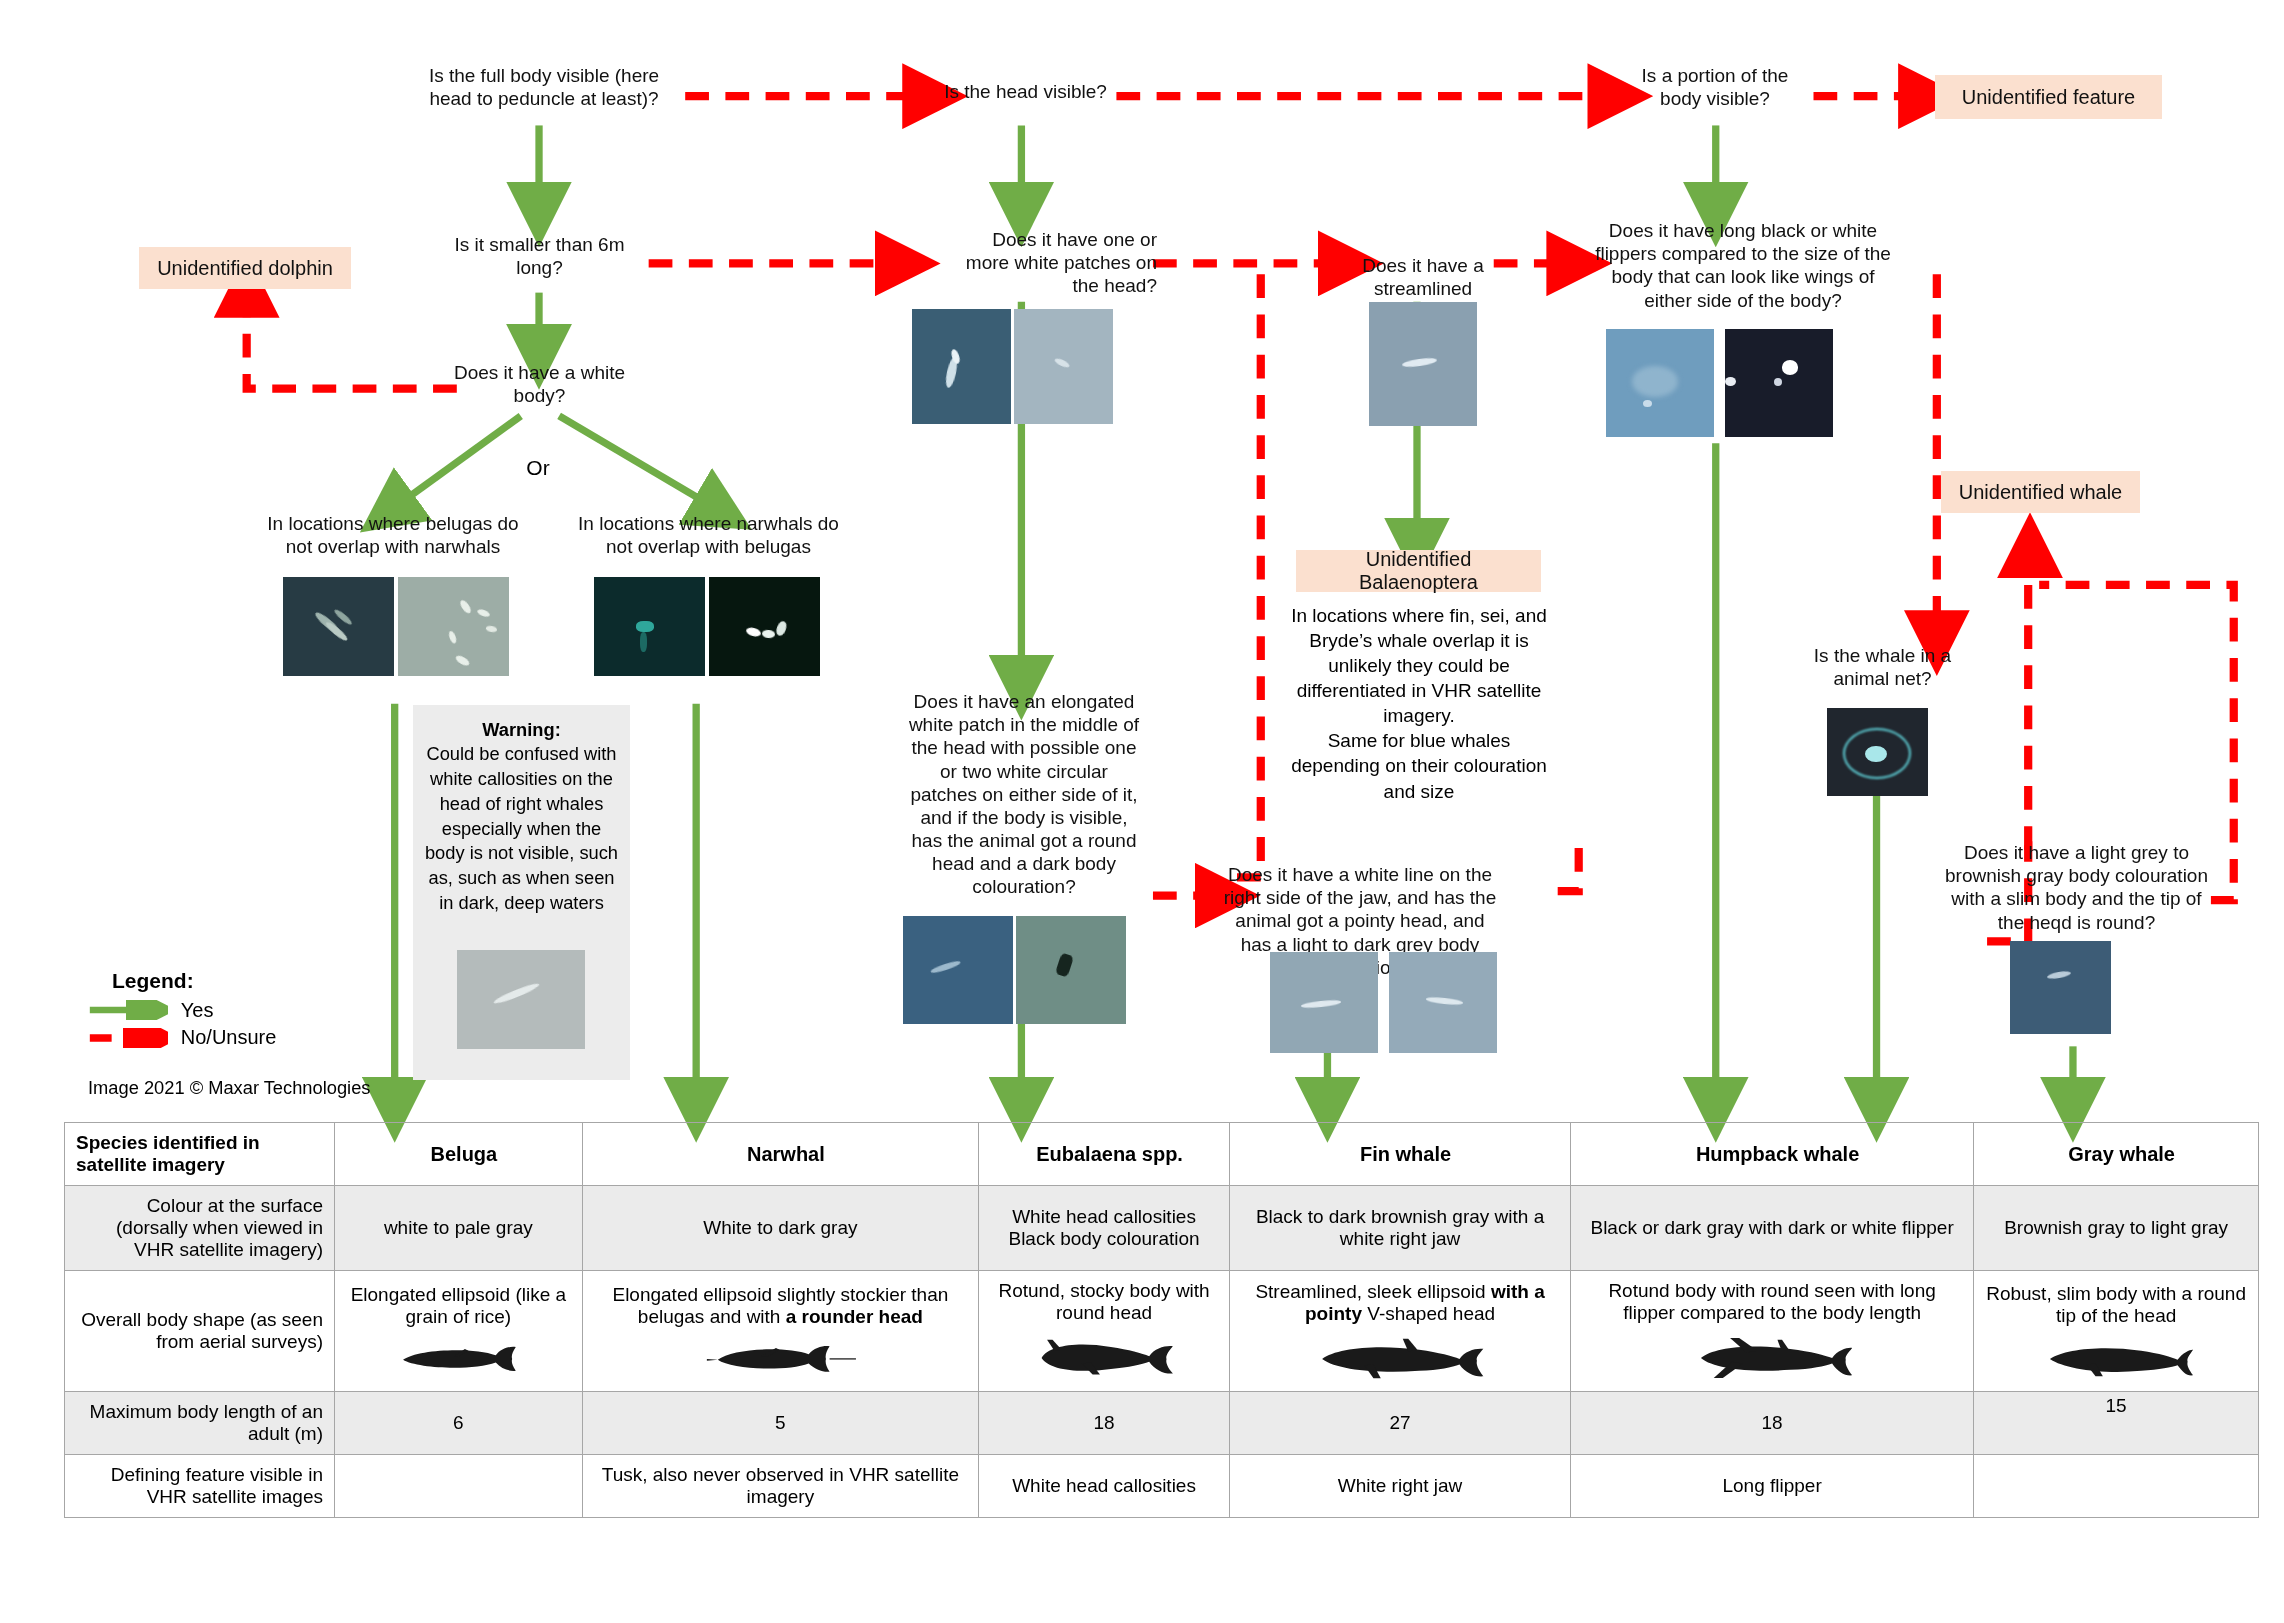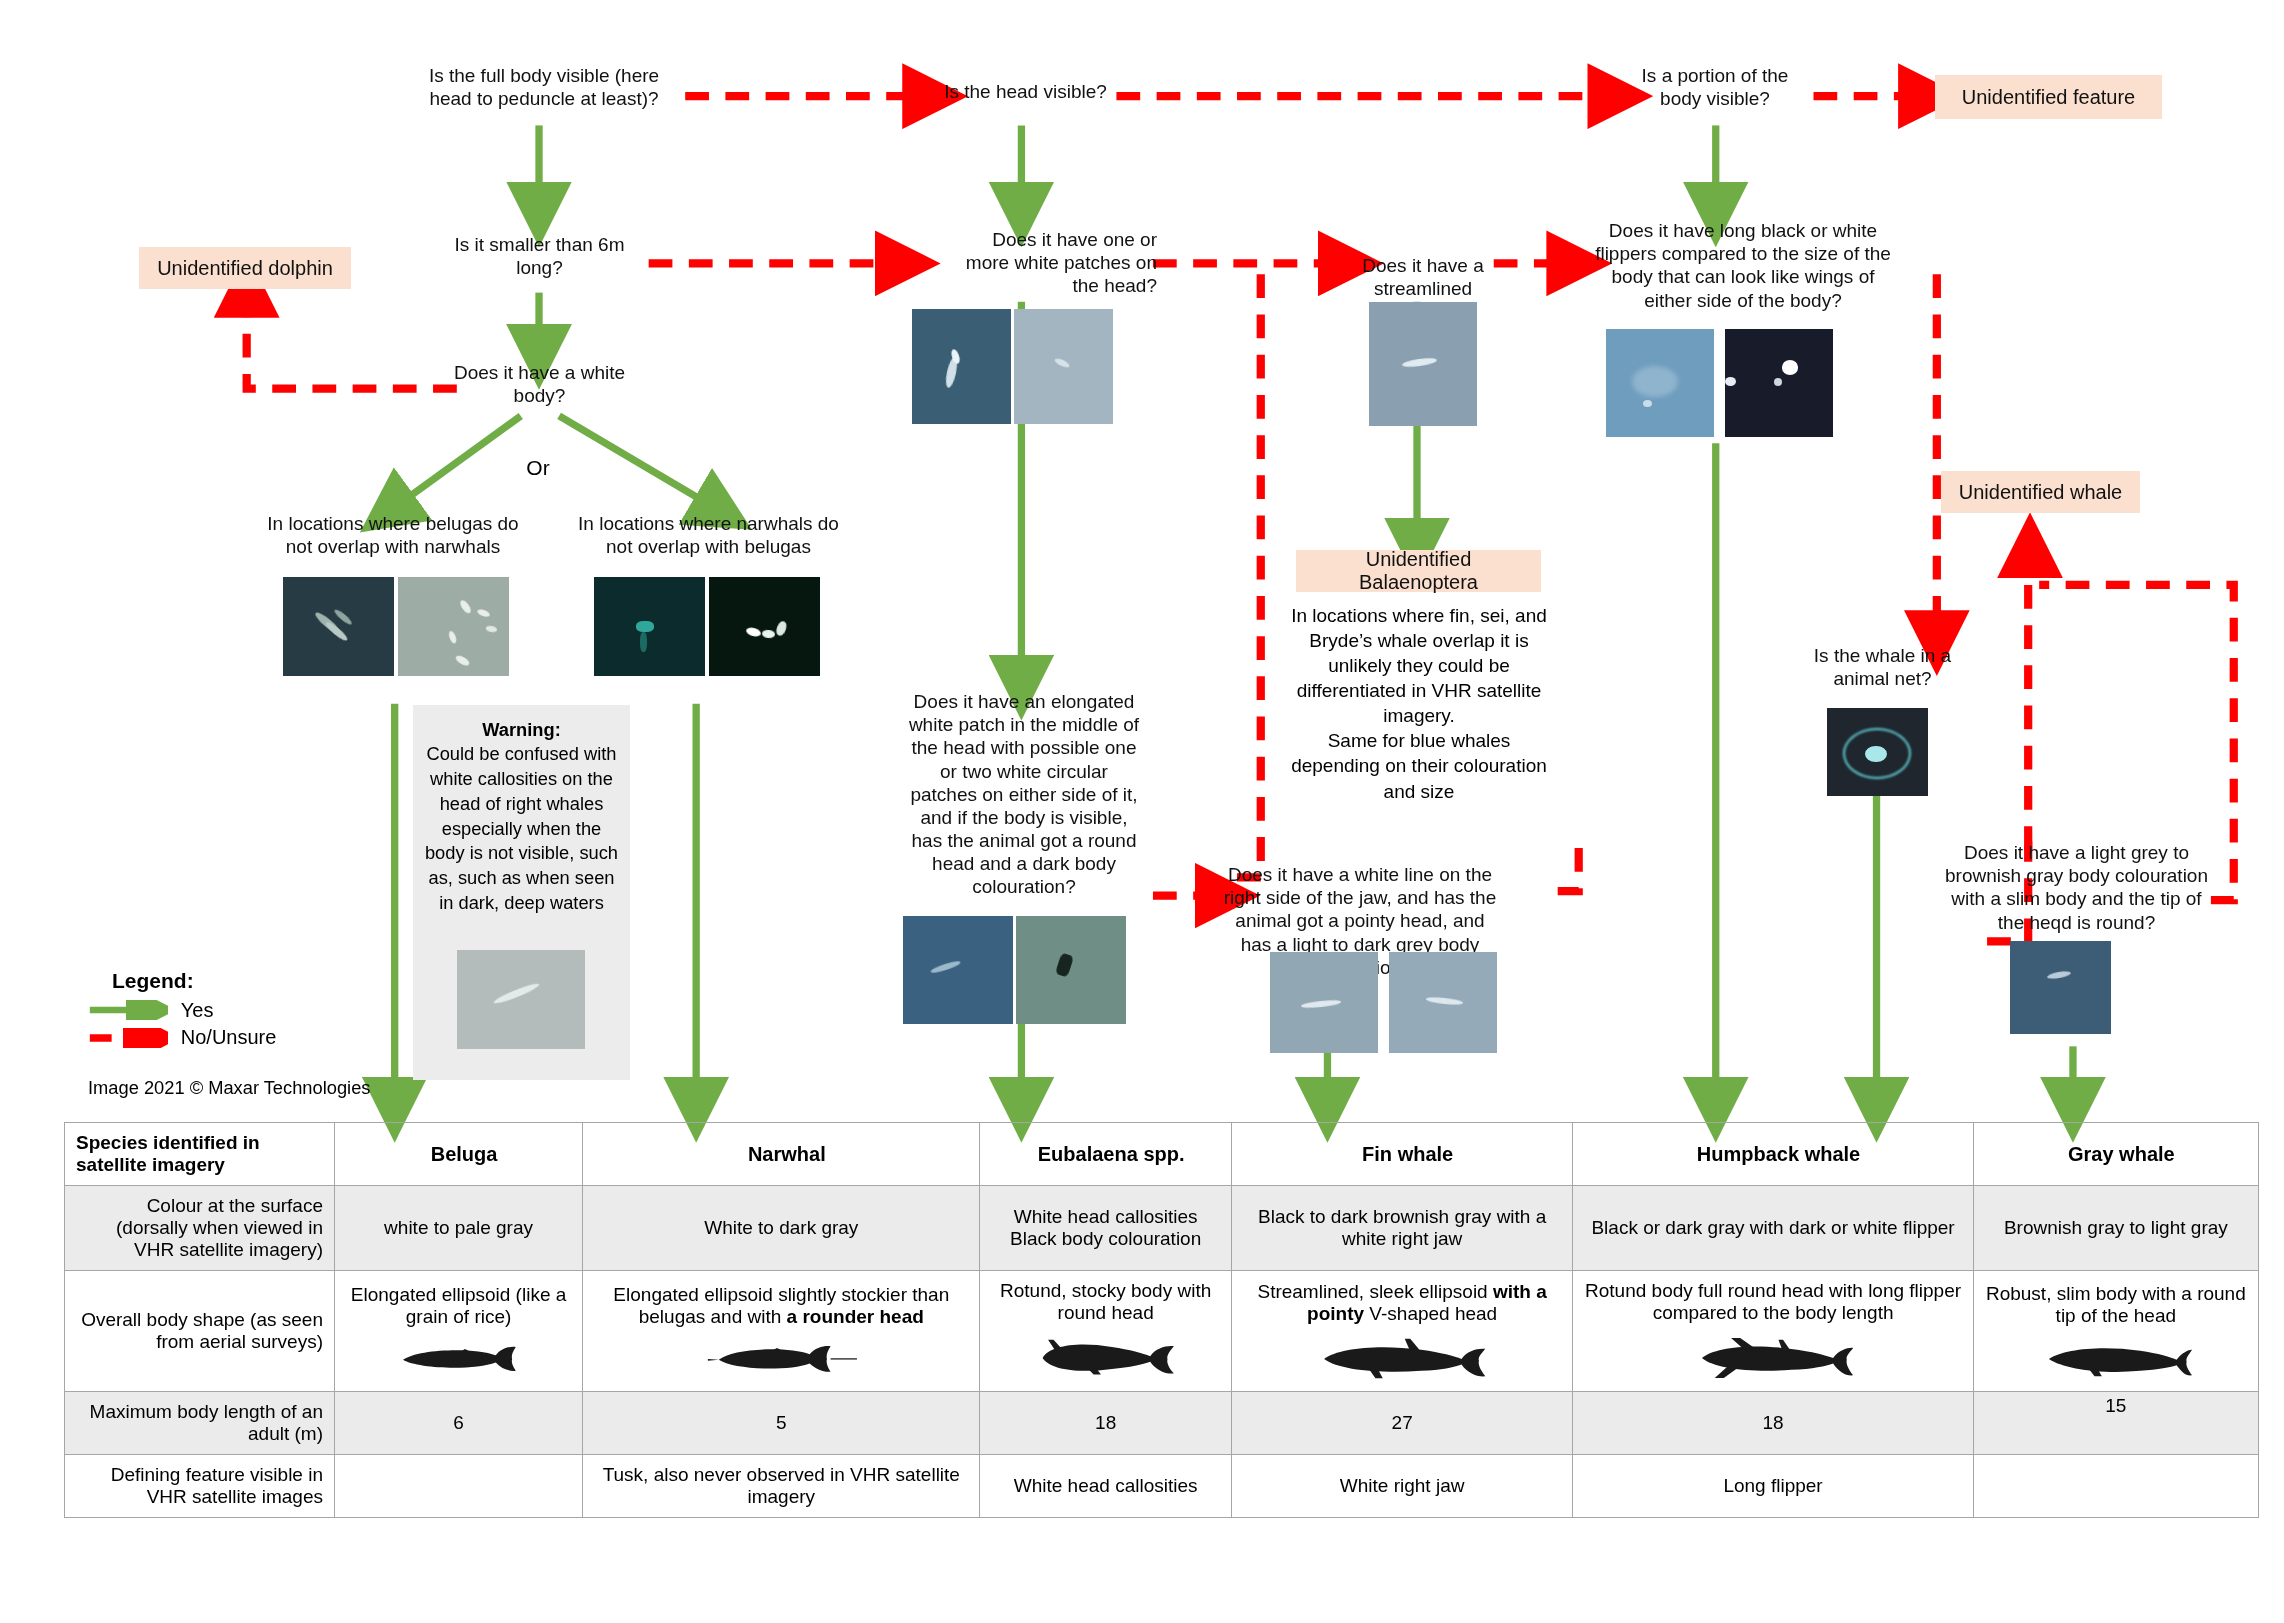--- a/index.html
+++ b/index.html
@@ -367,21 +367,21 @@
       </td>
       <td class="shape-cell">
         <span>Streamlined, sleek ellipsoid <span class="b">with a pointy</span> V-shaped head</span>
         <svg class="silh" width="174" height="46" viewBox="0 0 190 50">
           <path d="M10,26 C26,14 70,10 116,16 C138,19 152,23 160,26 C166,17 178,14 186,15 C180,22 178,25 179,28 C178,32 180,37 186,45 C177,46 166,41 160,32 C152,35 138,38 116,39 C70,42 26,38 10,26 Z" fill="#1a1a1a"></path>
           <path d="M56,33 L66,47 L74,47 L66,32 Z" fill="#1a1a1a"></path>
           <path d="M104,18 L98,4 L104,4 L114,16 Z" fill="#1a1a1a"></path>
         </svg>
       </td>
       <td class="shape-cell">
-        <span>Rotund body full round head with long flipper compared to the body length</span>
+        <span>Rotund body with round seen with long flipper compared to the body length</span>
         <svg class="silh" width="164" height="48" viewBox="0 0 180 52">
           <path d="M12,26 C26,14 66,10 110,16 C134,19 148,23 156,26 C162,17 174,14 178,15 C172,22 170,25 171,28 C170,32 172,37 178,45 C170,46 162,41 156,32 C148,35 134,38 110,39 C66,42 26,38 12,26 Z" fill="#1a1a1a"></path>
           <path d="M46,30 L26,48 L36,48 L58,32 Z" fill="#1a1a1a"></path>
           <path d="M62,20 L44,4 L54,4 L74,18 Z" fill="#1a1a1a"></path>
           <path d="M100,17 L96,6 L101,6 L108,16 Z" fill="#1a1a1a"></path>
         </svg>
       </td>
       <td class="shape-cell">
         <span>Robust, slim body with a round tip of the head</span>
         <svg class="silh" width="155" height="42" viewBox="0 0 170 46">

